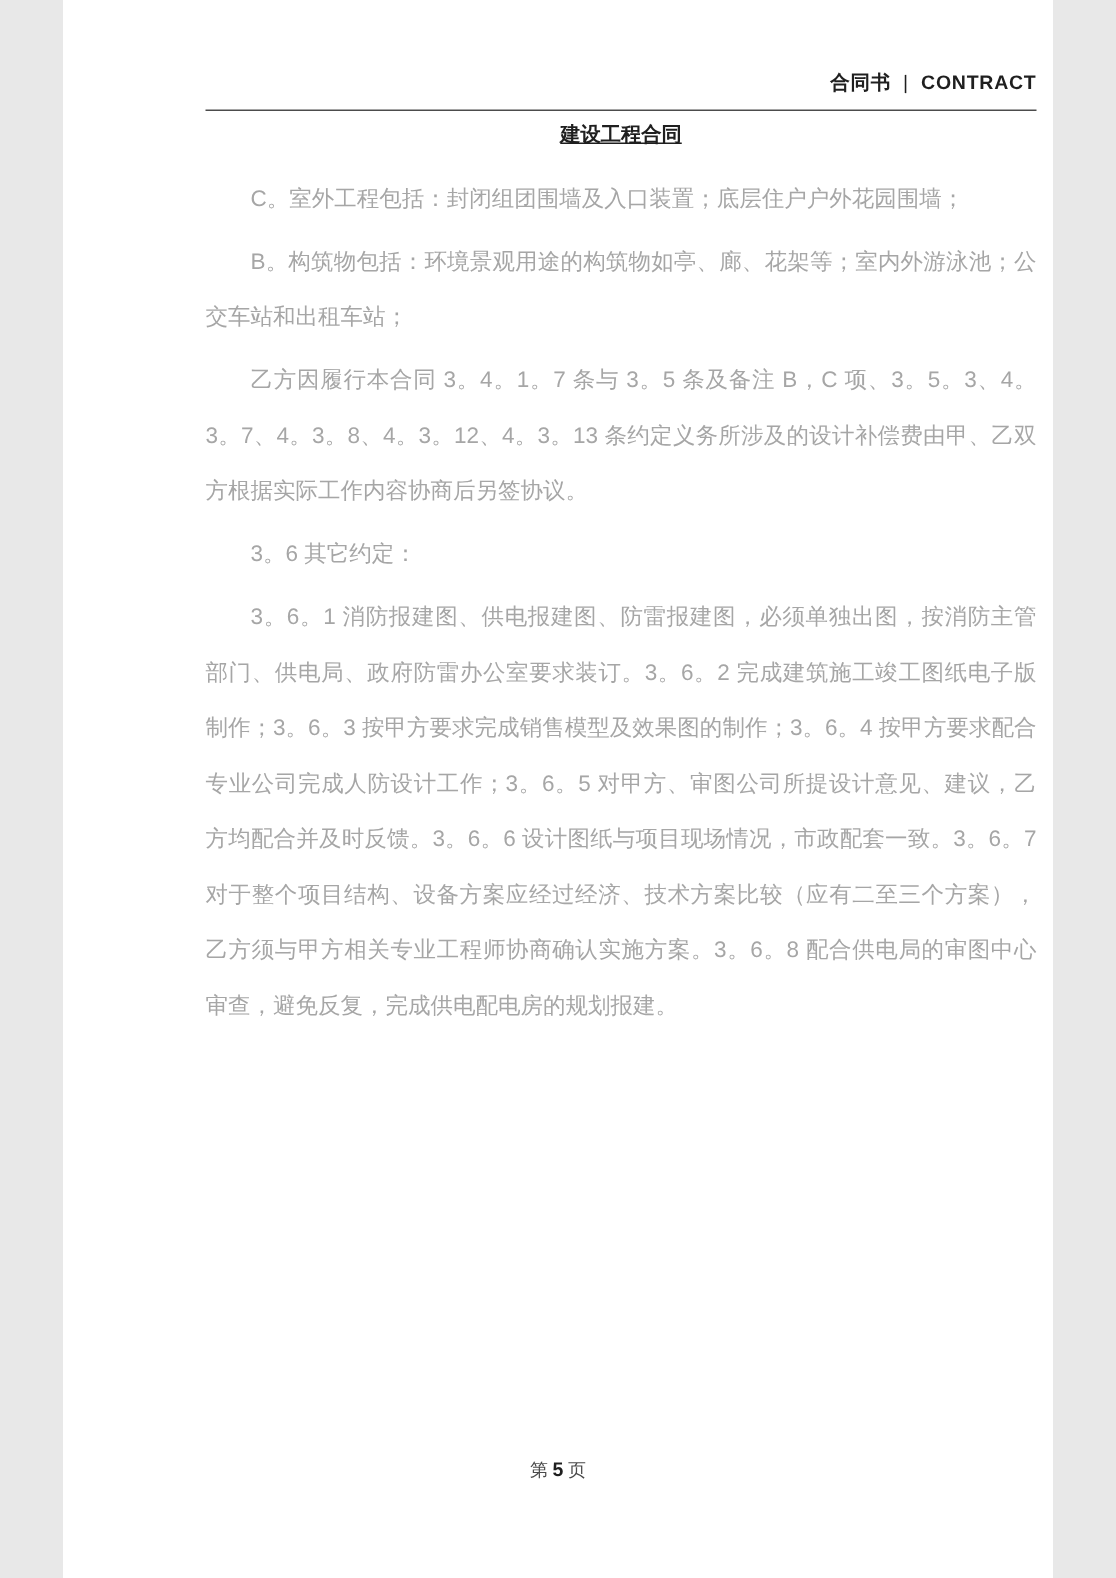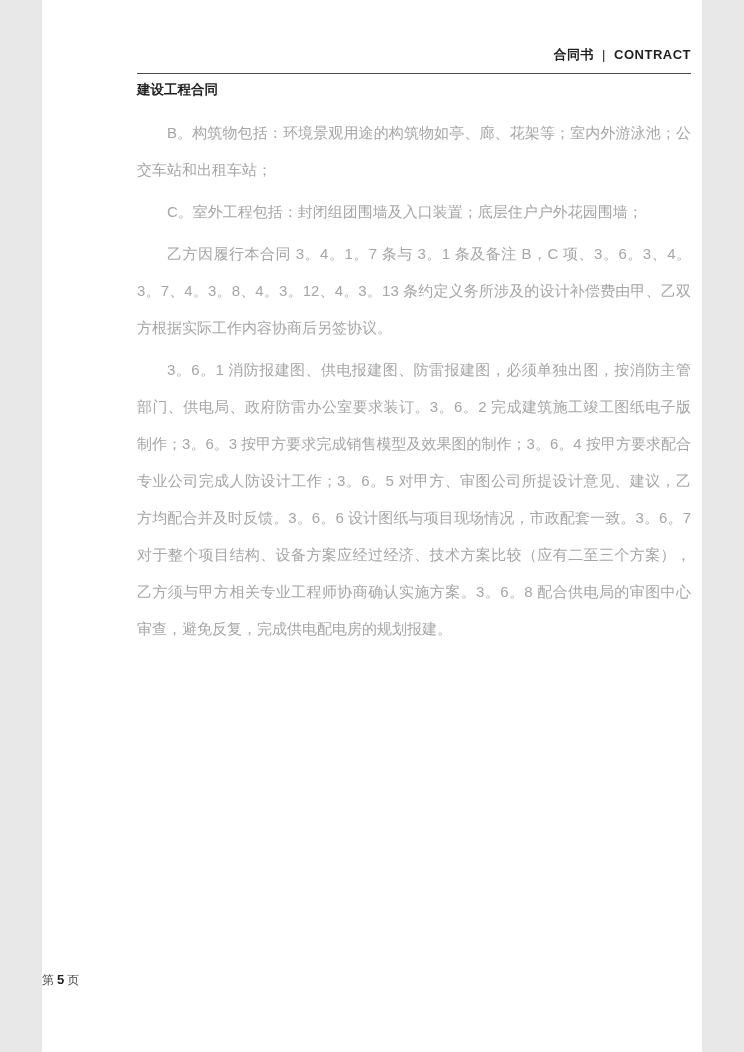--- a/index.html
+++ b/index.html
@@ -39,24 +39,25 @@
     color: #1f1f1f;
   }
   .rule {
     border: 0;
     border-top: 1px solid #4c4c4c;
     margin: 9px 0 0 0;
     height: 0;
   }
   .header-line2 {
     margin-top: 7px;
-    text-align: left;
+    text-align: center;
     font-size: 13.5px;
     font-weight: bold;
     color: #1f1f1f;
+    text-decoration: underline;
   }
   .body-text {
     margin-top: 15px;
   }
   .para {
     margin: 0 0 5px 0;
     font-size: 15px;
     line-height: 37px;
     color: #a6a6a6;
     text-align: justify;
@@ -64,20 +65,21 @@
     word-break: break-all;
   }
   .para.indent {
     text-indent: 2em;
   }
   .footer {
     position: absolute;
     left: 0;
     right: 0;
     top: 972px;
+    text-align: center;
     font-size: 12px;
     color: #4a4a4a;
   }
   .footer .page-num {
     font-weight: bold;
     font-size: 13px;
     color: #1f1f1f;
     padding: 0 3px;
   }
 </style>
@@ -92,23 +94,24 @@
       <div class="header-line1">
         <span>合同书</span>
         <span class="sep">|</span>
         <span>CONTRACT</span>
       </div>
       <hr class="rule">
       <div class="header-line2">建设工程合同</div>
     </div>
 
     <div class="body-text">
+        <p class="para indent">C。室外工程包括：封闭组团围墙及入口装置；底层住户户外花园围墙；</p>
         <p class="para indent">B。构筑物包括：环境景观用途的构筑物如亭、廊、花架等；室内外游泳池；公交车站和出租车站；</p>
-        <p class="para indent">C。室外工程包括：封闭组团围墙及入口装置；底层住户户外花园围墙；</p>
-        <p class="para indent">乙方因履行本合同 3。4。1。7 条与 3。1 条及备注 B，C 项、3。6。3、4。3。7、4。3。8、4。3。12、4。3。13 条约定义务所涉及的设计补偿费由甲、乙双方根据实际工作内容协商后另签协议。</p>
+        <p class="para indent">乙方因履行本合同 3。4。1。7 条与 3。5 条及备注 B，C 项、3。5。3、4。3。7、4。3。8、4。3。12、4。3。13 条约定义务所涉及的设计补偿费由甲、乙双方根据实际工作内容协商后另签协议。</p>
+        <p class="para indent">3。6 其它约定：</p>
         <p class="para indent">3。6。1 消防报建图、供电报建图、防雷报建图，必须单独出图，按消防主管部门、供电局、政府防雷办公室要求装订。3。6。2 完成建筑施工竣工图纸电子版制作；3。6。3 按甲方要求完成销售模型及效果图的制作；3。6。4 按甲方要求配合专业公司完成人防设计工作；3。6。5 对甲方、审图公司所提设计意见、建议，乙方均配合并及时反馈。3。6。6 设计图纸与项目现场情况，市政配套一致。3。6。7 对于整个项目结构、设备方案应经过经济、技术方案比较（应有二至三个方案），乙方须与甲方相关专业工程师协商确认实施方案。3。6。8 配合供电局的审图中心审查，避免反复，完成供电配电房的规划报建。</p>
       </div>
 
   </div>
 
   <div class="footer">
     <span>第</span><span class="page-num">5</span><span>页</span>
   </div>
 
 </div>

